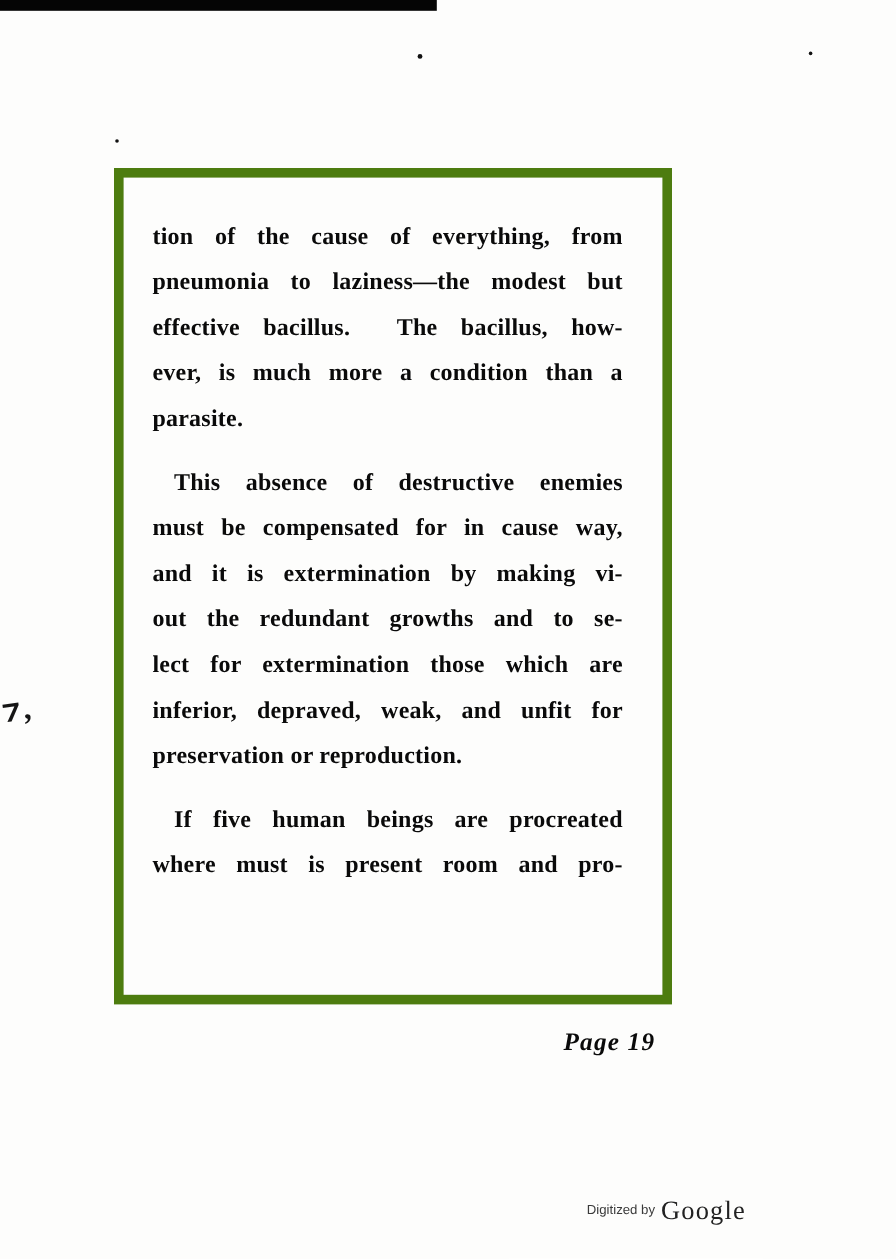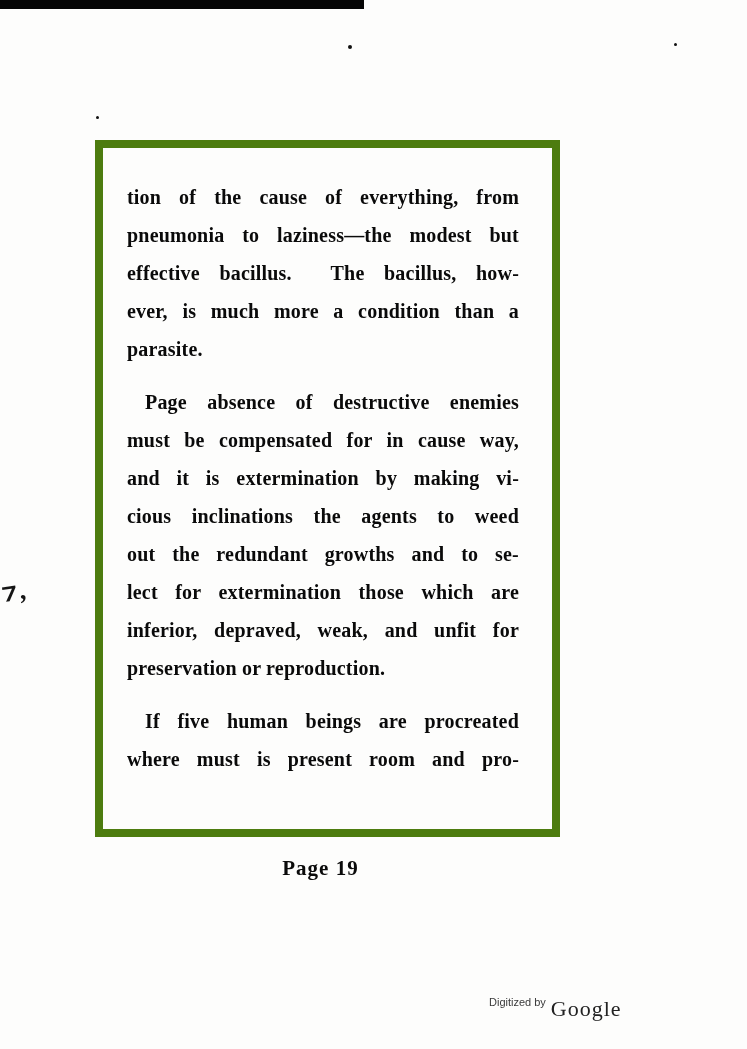--- a/index.html
+++ b/index.html
@@ -74,36 +74,37 @@
     text-align-last: left;
   }
   .text-line.first-line {
     text-indent: 18px;
   }
   .page-number-row {
     position: absolute;
     left: 95px;
     top: 856px;
     width: 465px;
-    text-align: center;
+    text-align: right;
     padding-right: 14px;
     box-sizing: border-box;
+    font-style: italic;
   }
   .page-number {
     font-size: 21px;
     font-weight: bold;
     letter-spacing: 1px;
     color: #0a0a0a;
   }
   .footer-credit {
     position: absolute;
     left: 489px;
     top: 996px;
     display: flex;
-    align-items: flex-start;
+    align-items: center;
     gap: 5px;
   }
   .digitized-label {
     font-family: "Liberation Sans", sans-serif;
     font-size: 11px;
     color: #3a3a3a;
   }
   .google-logotype {
     font-family: "Liberation Serif", serif;
     font-size: 22px;
@@ -128,24 +129,23 @@
   <div class="text-frame">
     <div class="text-block">
         <div class="paragraph">
           <div class="text-line">tion of the cause of everything, from</div>
           <div class="text-line">pneumonia to laziness—the modest but</div>
           <div class="text-line">effective bacillus.&nbsp; The bacillus, how-</div>
           <div class="text-line">ever, is much more a condition than a</div>
           <div class="text-line no-justify">parasite.</div>
         </div>
         <div class="paragraph">
-          <div class="text-line first-line">Page absence of destructive enemies</div>
+          <div class="text-line first-line">This absence of destructive enemies</div>
           <div class="text-line">must be compensated for in cause way,</div>
           <div class="text-line">and it is extermination by making vi-</div>
-          <div class="text-line">cious inclinations the agents to weed</div>
           <div class="text-line">out the redundant growths and to se-</div>
           <div class="text-line">lect for extermination those which are</div>
           <div class="text-line">inferior, depraved, weak, and unfit for</div>
           <div class="text-line no-justify">preservation or reproduction.</div>
         </div>
         <div class="paragraph">
           <div class="text-line first-line">If five human beings are procreated</div>
           <div class="text-line">where must is present room and pro-</div>
         </div>
       </div>

